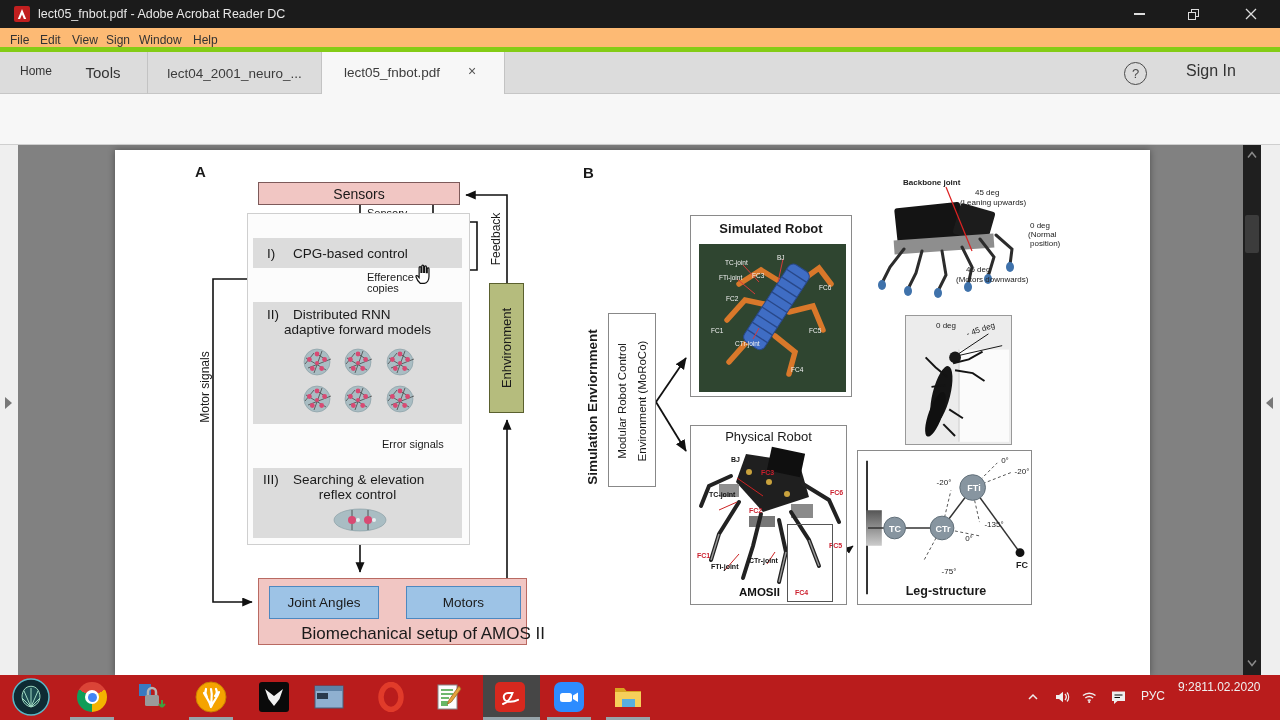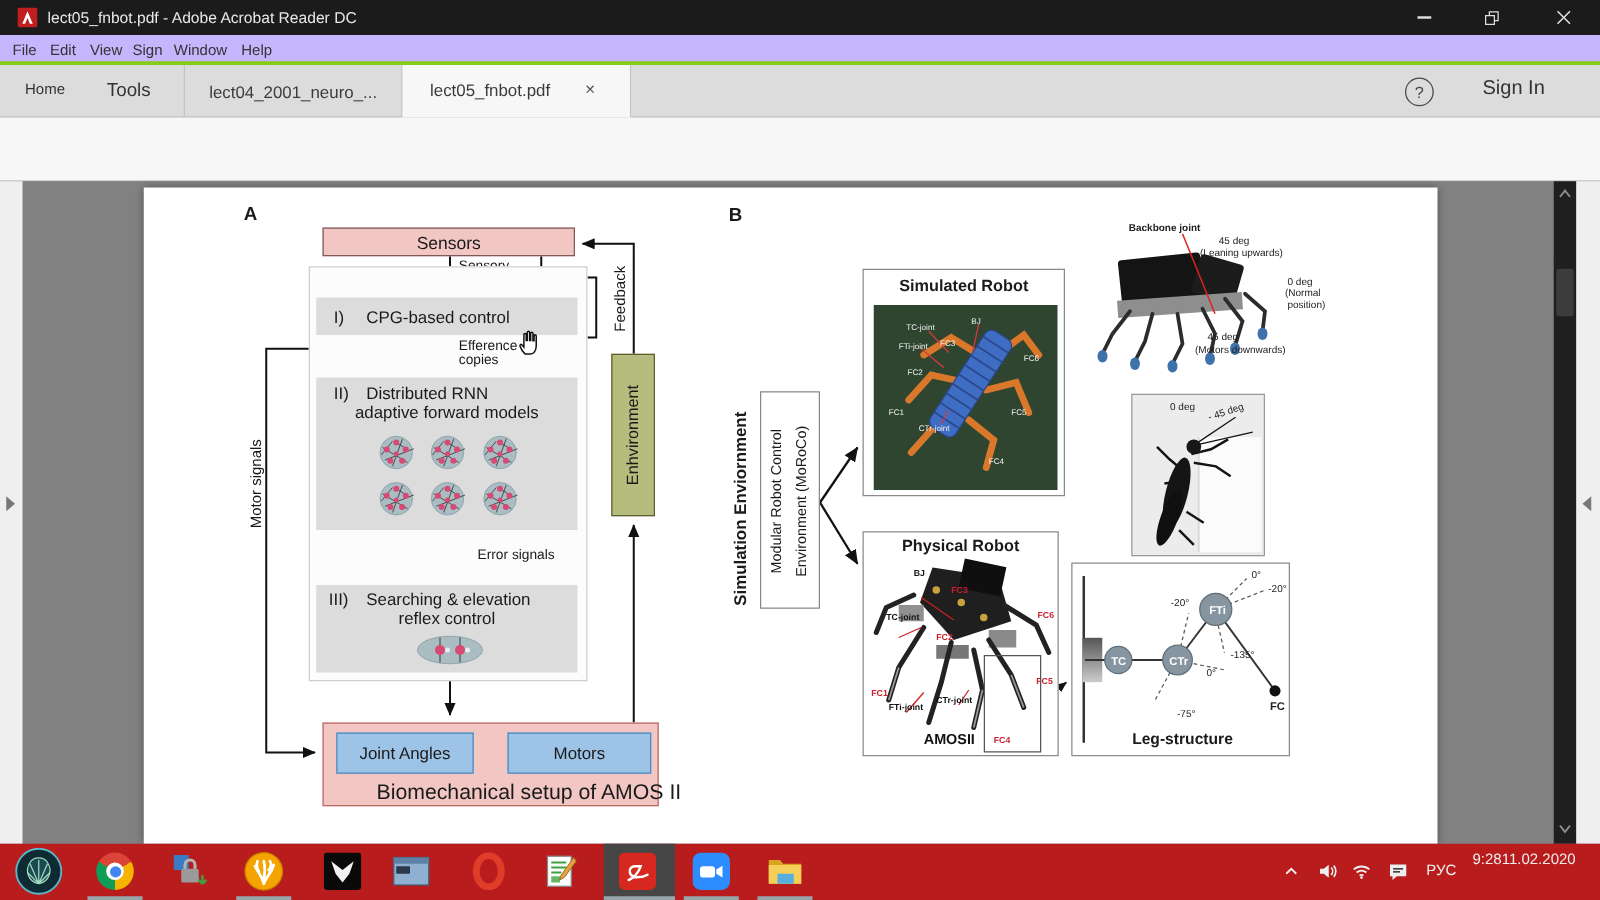--- a/index.html
+++ b/index.html
@@ -1,21 +1,21 @@
 <!DOCTYPE html>
 <html><head>
 <meta charset="utf-8">
 <style>
 *{box-sizing:border-box;margin:0;padding:0}
 body{background:#444;font-family:"Liberation Sans",sans-serif}
 .screen{position:relative;width:1280px;height:720px;overflow:hidden;background:#828282;font-family:"Liberation Sans",sans-serif}
 .s{position:absolute}
 .titlebar{background:#1b1b1b;color:#e8e8e8}
 .wbtn{display:flex;align-items:center;justify-content:center;cursor:default}
-.menubar{background:#c4b5fd;border-bottom:3px solid #84cc16}
+.menubar{background:#fdba74;border-bottom:5px solid #84cc16}
 .menu-item{font-size:12px;color:#333}
 .tabbar{background:#dcdcdc}
 .tabtxt{font-size:13.5px;color:#3c3c3c}
 .toolbar{background:#f7f7f7;border-bottom:1px solid #cfcfcf}
 .ticon{stroke:#5a5a5a;fill:none;stroke-width:1.5;stroke-linecap:round;stroke-linejoin:round}
 .page{background:#fff;box-shadow:0 0 7px rgba(0,0,0,.4)}
 .fig{font-size:13.5px;color:#1a1a1a}
 .gbox{background:#dcdcdc;color:#1a1a1a}
 .pinkbox{background:#f1c6c3}
 .bluebox{background:#9dc3e6;border:1px solid #4d88c0;display:flex;align-items:center;justify-content:center;font-size:13.5px}
@@ -327,21 +327,21 @@
         <span class="simlbl" style="left:120px;top:40px">FC6</span>
         <span class="simlbl" style="left:27px;top:51px">FC2</span>
         <span class="simlbl" style="left:12px;top:83px">FC1</span>
         <span class="simlbl" style="left:36px;top:96px">CTr-joint</span>
         <span class="simlbl" style="left:110px;top:83px">FC5</span>
         <span class="simlbl" style="left:92px;top:122px">FC4</span>
       </div>
     </div>
 
     <div class="s" style="left:575px;top:275px;width:157px;height:180px;background:#fff;border:1px solid #8a8a8a">
-      <div style="text-align:center;font-weight:bold;font-size:13px;margin-top:3px">Physical Robot</div>
+      <div style="text-align:center;font-weight:normal;font-size:13px;margin-top:3px">Physical Robot</div>
       <svg class="s" style="left:0;top:16px" width="157" height="164" viewBox="0 0 157 164">
         <polygon points="55,12 108,20 118,55 72,70 45,40" fill="#1f1f1f"></polygon>
         <rect x="78" y="8" width="34" height="24" fill="#0f0f0f" transform="rotate(12 95 20)"></rect>
         <rect x="28" y="42" width="20" height="13" fill="#909090"></rect>
         <rect x="100" y="62" width="22" height="14" fill="#8a8a8a"></rect>
         <rect x="58" y="74" width="26" height="11" fill="#777"></rect>
         <g stroke="#222" stroke-width="4" fill="none" stroke-linecap="round">
           <path d="M48 60 L28 92 L20 118"></path>
             <path d="M70 72 L62 104 L52 136"></path>
             <path d="M100 70 L118 98 L128 124"></path>

